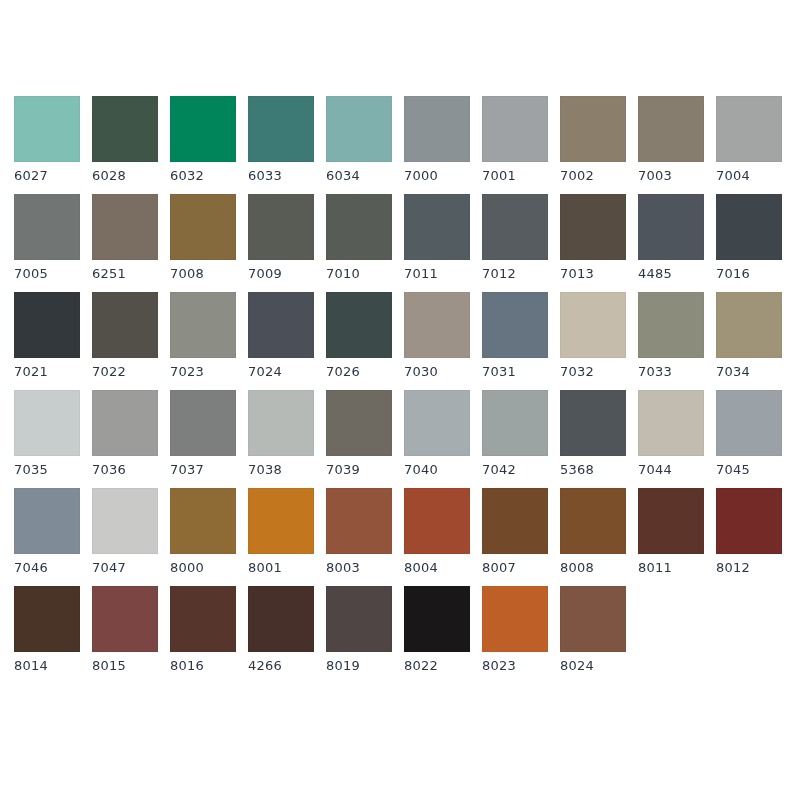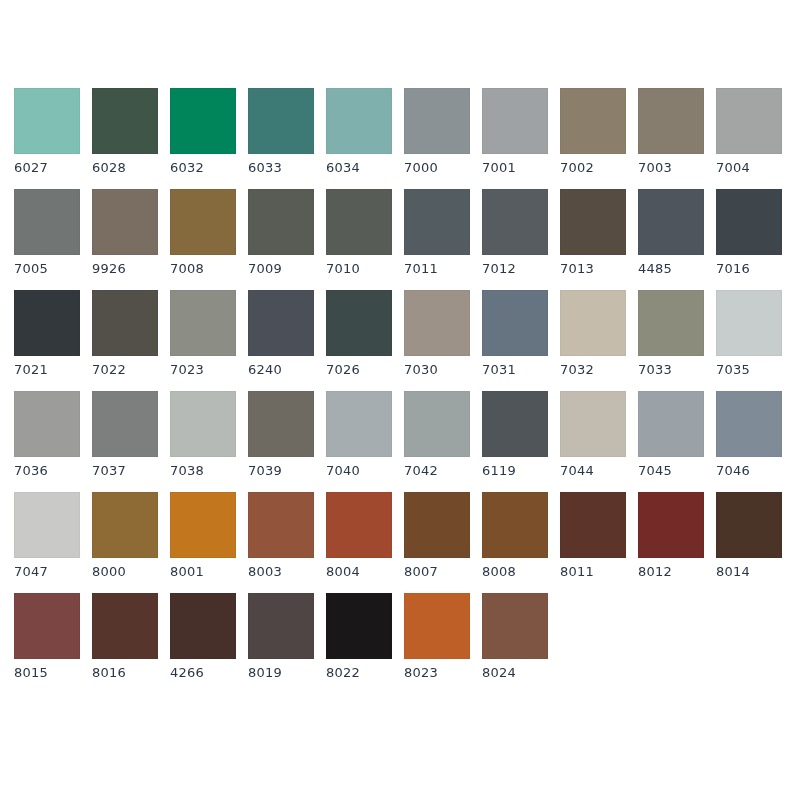--- a/index.html
+++ b/index.html
@@ -19,27 +19,26 @@
     position: relative;
     width: 800px;
     height: 800px;
     background: #ffffff;
     box-sizing: border-box;
   }
 
   .swatch-grid {
     position: absolute;
     left: 14px;
-    top: 88px;
+    top: 96px;
     width: 772px;
     display: grid;
     grid-template-columns: repeat(10, 66px);
     grid-column-gap: 12px;
     grid-row-gap: 9px;
-    gap: 12px;
   }
 
   .swatch-cell {
     width: 66px;
     display: block;
   }
 
   .swatch-chip {
     width: 66px;
     height: 66px;
@@ -105,21 +104,21 @@
       <div class="swatch-cell">
         <span class="swatch-chip" title="#a3a5a5" style="background-color: rgb(163, 165, 165);"></span>
         <span class="swatch-label">7004</span>
       </div>
       <div class="swatch-cell">
         <span class="swatch-chip" title="#717574" style="background-color: rgb(113, 117, 116);"></span>
         <span class="swatch-label">7005</span>
       </div>
       <div class="swatch-cell">
         <span class="swatch-chip" title="#7a6e63" style="background-color: rgb(122, 110, 99);"></span>
-        <span class="swatch-label">9926</span>
+        <span class="swatch-label">6251</span>
       </div>
       <div class="swatch-cell">
         <span class="swatch-chip" title="#846a3c" style="background-color: rgb(132, 106, 60);"></span>
         <span class="swatch-label">7008</span>
       </div>
       <div class="swatch-cell">
         <span class="swatch-chip" title="#595c55" style="background-color: rgb(89, 92, 85);"></span>
         <span class="swatch-label">7009</span>
       </div>
       <div class="swatch-cell">
@@ -153,21 +152,21 @@
       <div class="swatch-cell">
         <span class="swatch-chip" title="#53504a" style="background-color: rgb(83, 80, 74);"></span>
         <span class="swatch-label">7022</span>
       </div>
       <div class="swatch-cell">
         <span class="swatch-chip" title="#8c8d84" style="background-color: rgb(140, 141, 132);"></span>
         <span class="swatch-label">7023</span>
       </div>
       <div class="swatch-cell">
         <span class="swatch-chip" title="#4b5058" style="background-color: rgb(75, 80, 88);"></span>
-        <span class="swatch-label">6240</span>
+        <span class="swatch-label">7024</span>
       </div>
       <div class="swatch-cell">
         <span class="swatch-chip" title="#3d4a4a" style="background-color: rgb(61, 74, 74);"></span>
         <span class="swatch-label">7026</span>
       </div>
       <div class="swatch-cell">
         <span class="swatch-chip" title="#9d9287" style="background-color: rgb(157, 146, 135);"></span>
         <span class="swatch-label">7030</span>
       </div>
       <div class="swatch-cell">
@@ -176,20 +175,24 @@
       </div>
       <div class="swatch-cell">
         <span class="swatch-chip" title="#c5bcab" style="background-color: rgb(197, 188, 171);"></span>
         <span class="swatch-label">7032</span>
       </div>
       <div class="swatch-cell">
         <span class="swatch-chip" title="#8c8c7c" style="background-color: rgb(140, 140, 124);"></span>
         <span class="swatch-label">7033</span>
       </div>
       <div class="swatch-cell">
+        <span class="swatch-chip" title="#a09478" style="background-color: rgb(160, 148, 120);"></span>
+        <span class="swatch-label">7034</span>
+      </div>
+      <div class="swatch-cell">
         <span class="swatch-chip" title="#c7cccc" style="background-color: rgb(199, 204, 204);"></span>
         <span class="swatch-label">7035</span>
       </div>
       <div class="swatch-cell">
         <span class="swatch-chip" title="#9c9c9b" style="background-color: rgb(156, 156, 155);"></span>
         <span class="swatch-label">7036</span>
       </div>
       <div class="swatch-cell">
         <span class="swatch-chip" title="#7d7f7e" style="background-color: rgb(125, 127, 126);"></span>
         <span class="swatch-label">7037</span>
@@ -205,21 +208,21 @@
       <div class="swatch-cell">
         <span class="swatch-chip" title="#a6adb1" style="background-color: rgb(166, 173, 177);"></span>
         <span class="swatch-label">7040</span>
       </div>
       <div class="swatch-cell">
         <span class="swatch-chip" title="#9ba3a3" style="background-color: rgb(155, 163, 163);"></span>
         <span class="swatch-label">7042</span>
       </div>
       <div class="swatch-cell">
         <span class="swatch-chip" title="#50555a" style="background-color: rgb(80, 85, 90);"></span>
-        <span class="swatch-label">6119</span>
+        <span class="swatch-label">5368</span>
       </div>
       <div class="swatch-cell">
         <span class="swatch-chip" title="#c2bcb0" style="background-color: rgb(194, 188, 176);"></span>
         <span class="swatch-label">7044</span>
       </div>
       <div class="swatch-cell">
         <span class="swatch-chip" title="#9aa2a8" style="background-color: rgb(154, 162, 168);"></span>
         <span class="swatch-label">7045</span>
       </div>
       <div class="swatch-cell">

